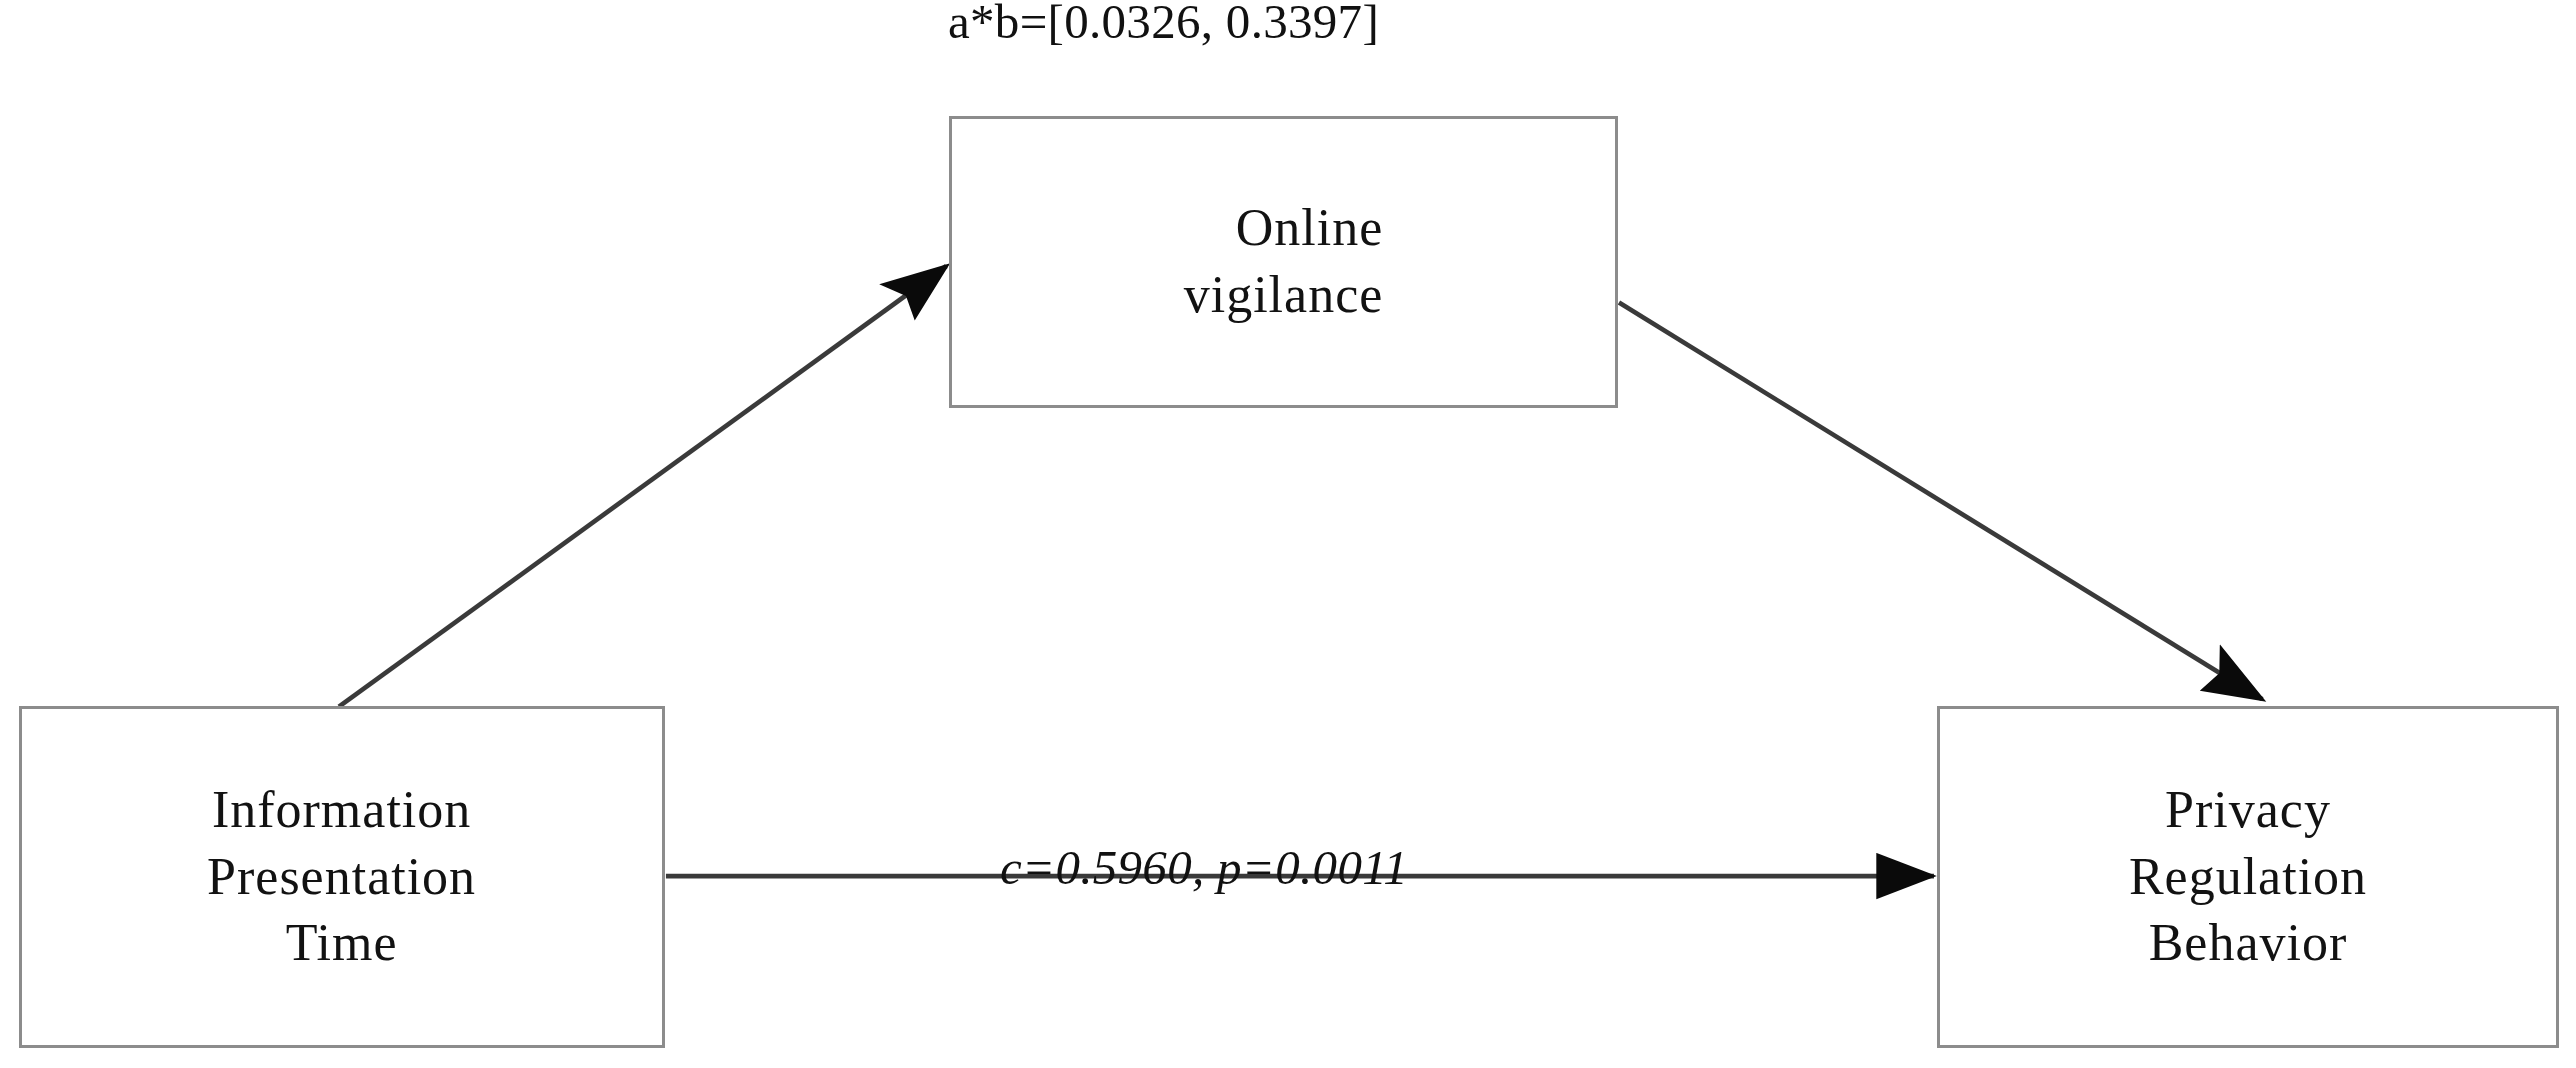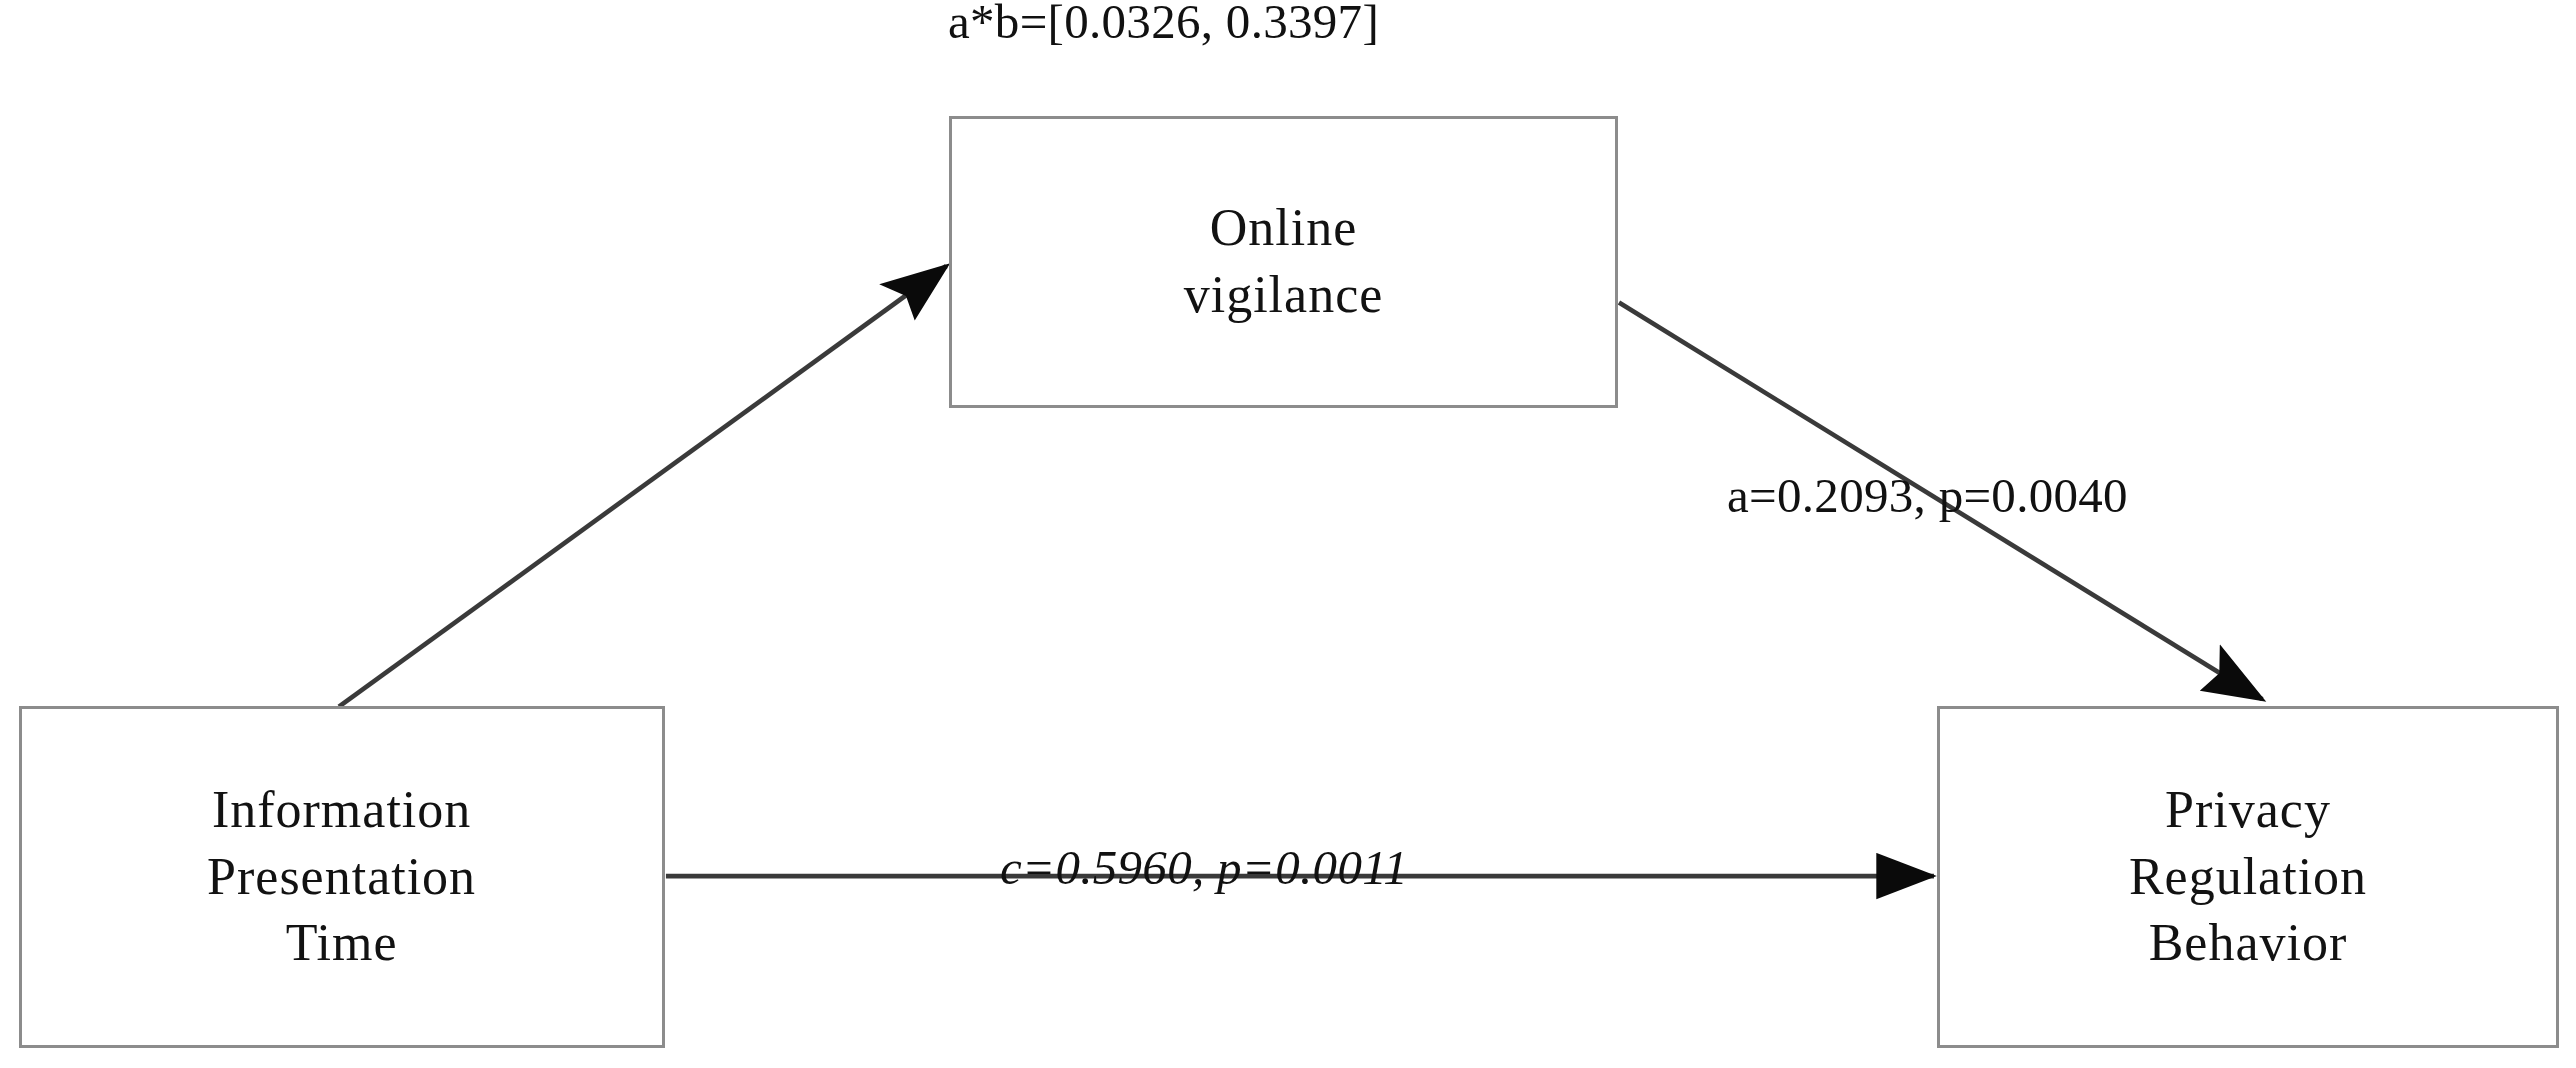--- a/index.html
+++ b/index.html
@@ -46,21 +46,21 @@
     line-height: 1.1;
     letter-spacing: 0.3px;
     color: #111111;
     white-space: nowrap;
   }
   .path-label sup {
     font-size: 0.56em;
     vertical-align: super;
     line-height: 0;
   }
-  #node-mediator { left: 949px; top: 116px; width: 669px; height: 292px; }
+  #node-mediator { left: 949px; top: 116px; width: 669px; height: 292px; text-align: right; }
   #node-predictor { left: 18.6px; top: 706px; width: 646px; height: 342px; }
   #node-outcome  { left: 1937px; top: 706px; width: 622px; height: 342px; }
   #label-indirect { left: 948px; top: -5.3px; }
   #label-a-path   { left: 246px;  top: 469px; }
   #label-b-path   { left: 1727px; top: 469px; }
   #label-c-path   { left: 1000px; top: 841px; font-style: italic; }
 </style>
 </head>
 <body>
 
@@ -101,22 +101,19 @@
     <span class="node-label">Information
 Presentation
 Time</span>
   </div>
 
   <div class="path-label" id="label-indirect">
     <span>a*b=[0.0326, 0.3397]</span>
   </div>
 
 
-  <div class="path-label" id="label-b-path">
-    <span>a=0.2093, p=0.0040</span>
-  </div>
 
   <div class="path-label" id="label-c-path">
     <span>c=0.5960, p=0.0011</span>
   </div>
 
 </div>
 
 
 </body></html>

